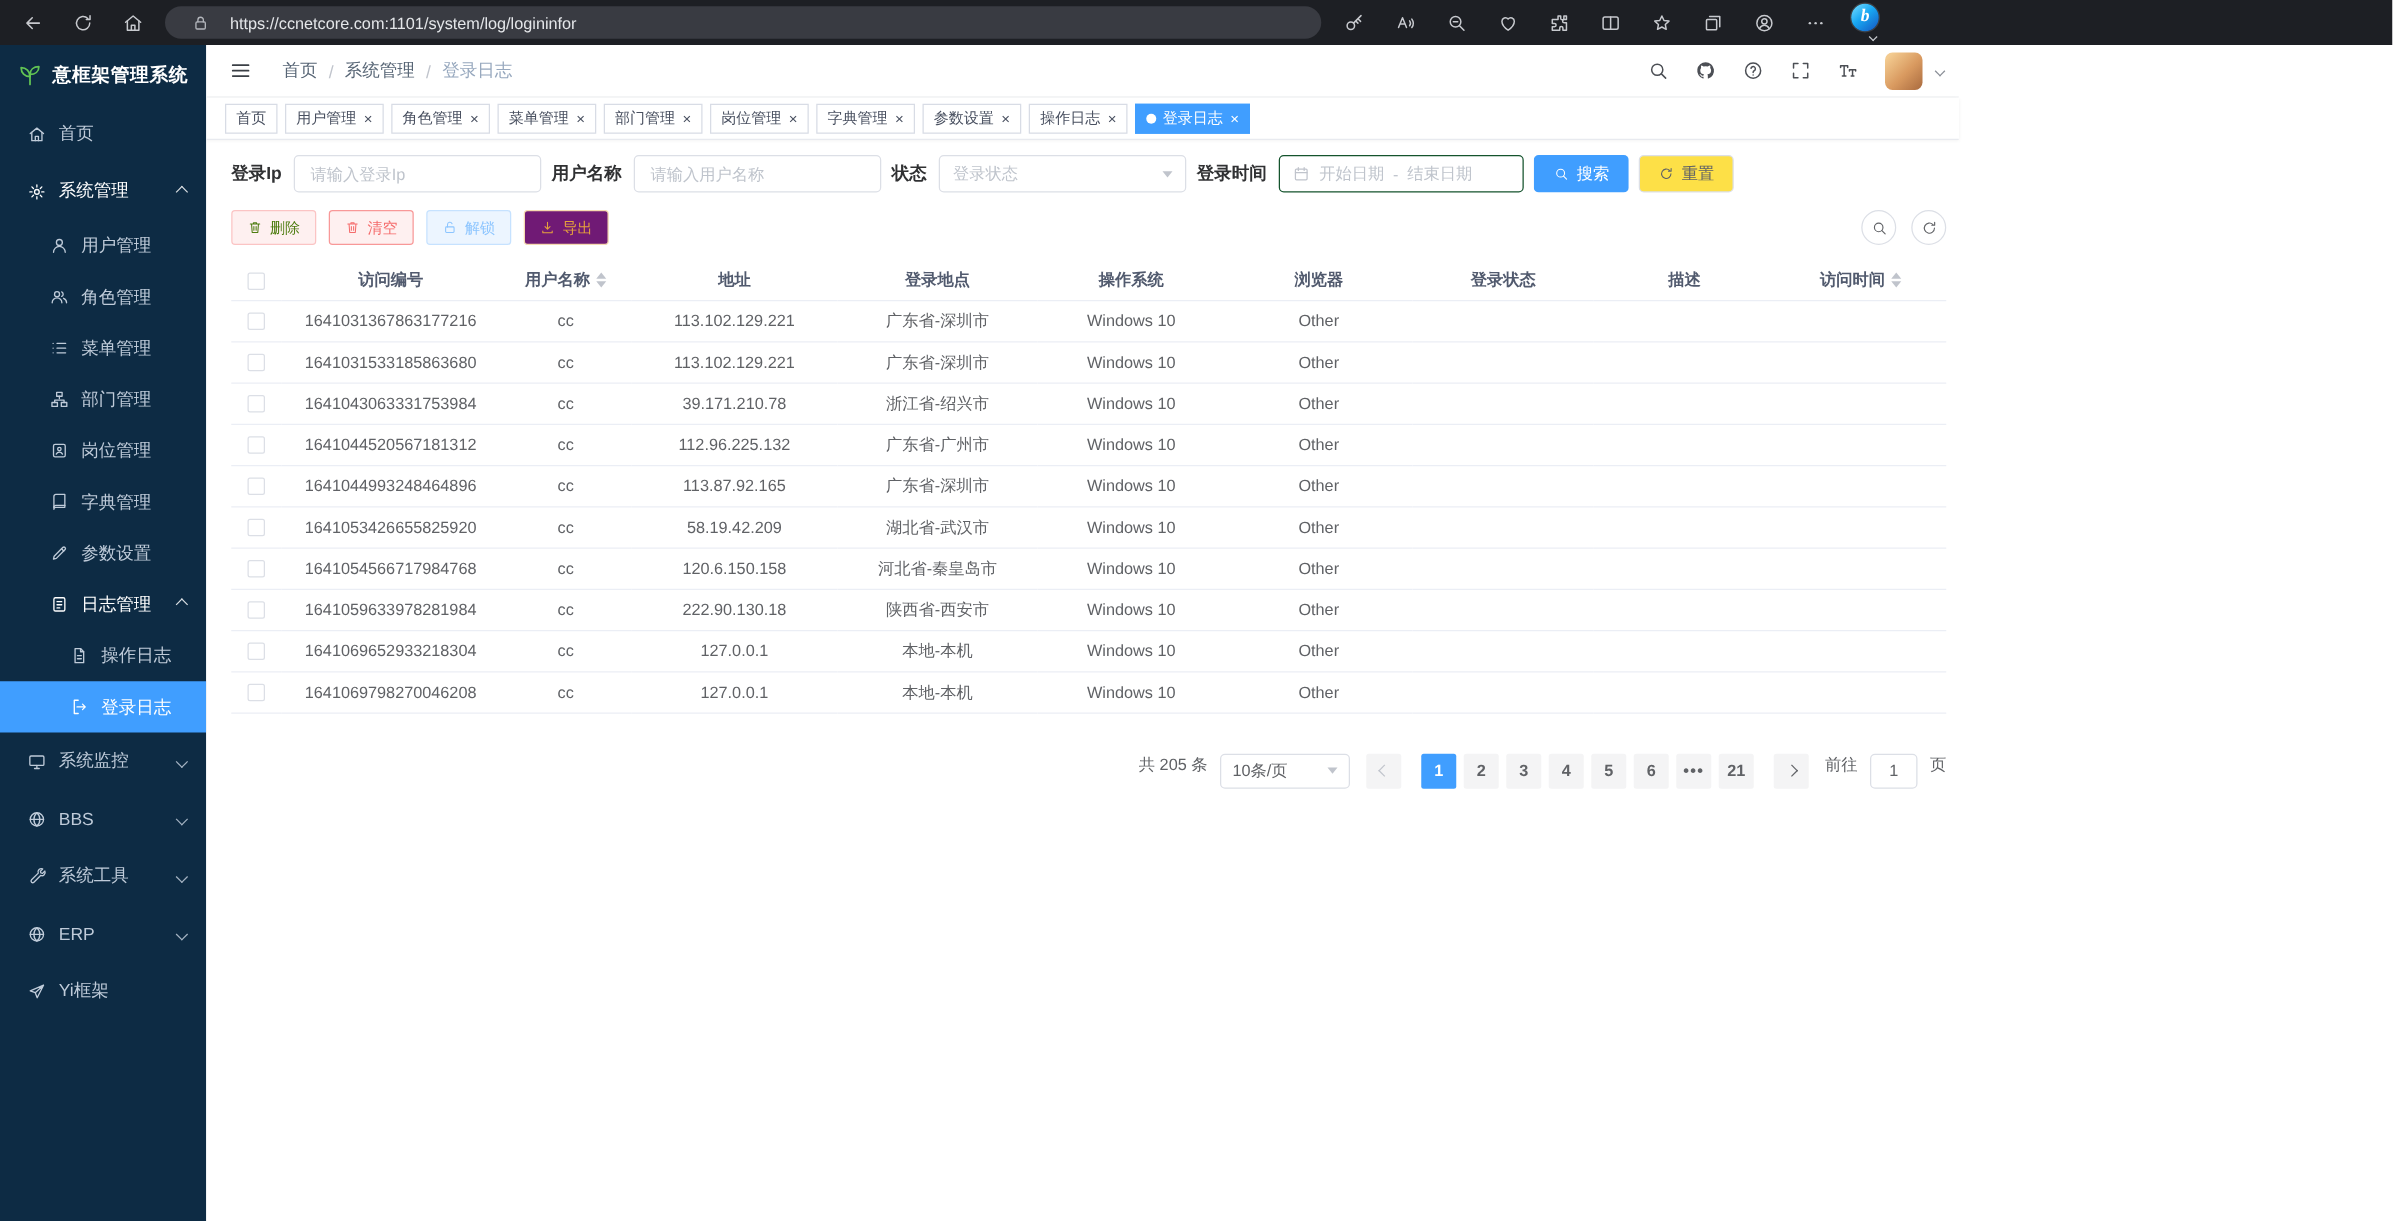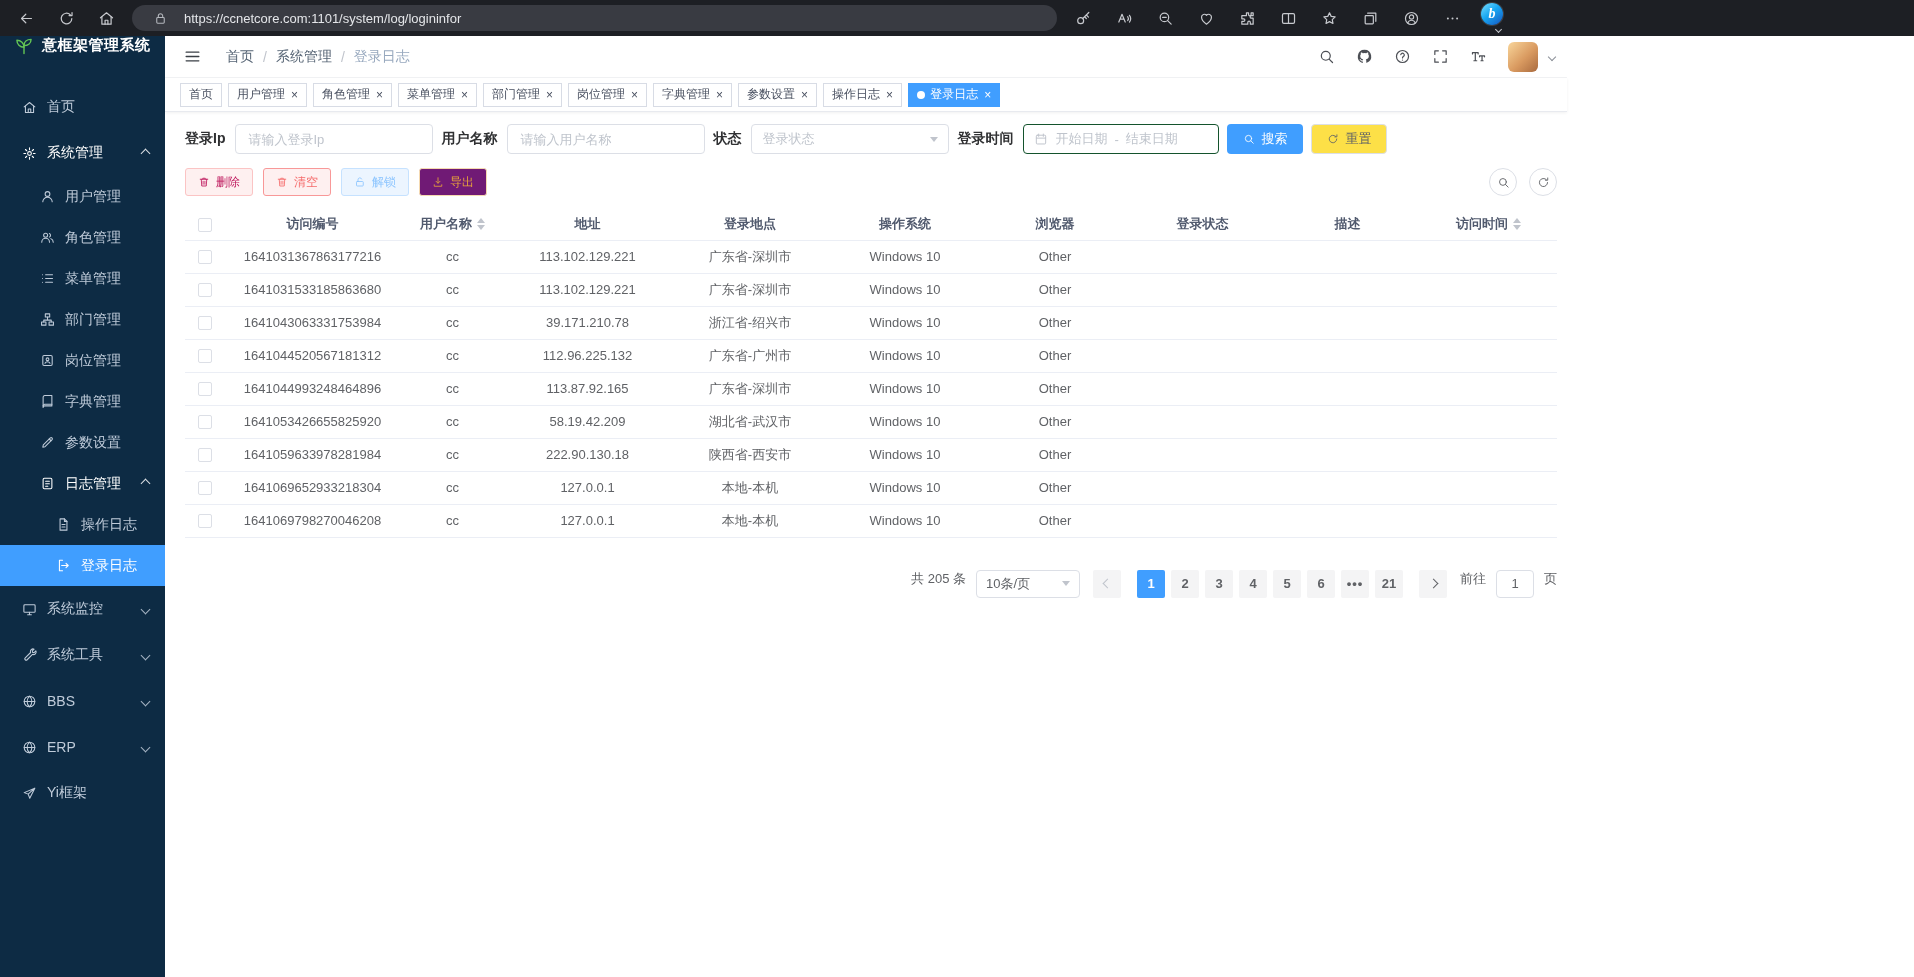--- a/index.html
+++ b/index.html
@@ -29,21 +29,21 @@
   .chev.left{transform:rotate(135deg)}
   .chev.right{transform:rotate(-45deg)}
   .chev.small{width:6px;height:6px;color:#8a8f97}
   .caret{width:0;height:0;border-left:4px solid transparent;border-right:4px solid transparent;border-top:5px solid #c0c4cc}
 
   
   .page{display:flex;width:1567px;height:941px;background:#fff}
 
   
   .sidebar{width:165px;height:100%;background:#0d2b44;flex:none;overflow:hidden}
-  .logo{height:48px;display:flex;align-items:flex-start;gap:8px;padding-left:14px}
+  .logo{height:48px;display:flex;align-items:center;gap:8px;padding-left:14px}
   .logo .ic.leaf svg{width:20px;height:20px;color:#62c454}
   .logo-title{color:#fff;font-size:15px;font-weight:700;letter-spacing:.5px;white-space:nowrap}
   .side-item{display:flex;align-items:center;gap:10px;color:#bfcbd9;font-size:14px;cursor:pointer;white-space:nowrap}
   .side-item .ic svg{width:15px;height:15px}
   .side-item .chev{margin-left:auto;margin-right:16px;width:7px;height:7px;opacity:.85}
   .side-item.lvl1{height:46px;padding-left:22px}
   .side-item.lvl2{height:41px;padding-left:40px}
   .side-item.lvl3{height:41px;padding-left:56px}
   .side-item.open{color:#fff}
   .side-item.active{background:#409eff;color:#fff}
@@ -80,21 +80,21 @@
   .f-daterange{width:196px;height:30px;border:1px solid #14532d;border-radius:4px;display:flex;align-items:center;gap:7px;padding:0 10px;cursor:pointer}
   .dic svg{width:14px;height:14px;color:#c0c4cc}
   .ph{color:#bfc4cc;font-size:13px;white-space:nowrap}
 
   .btn{display:inline-flex;align-items:center;gap:6px;height:30px;padding:0 15px;border-radius:4px;border:1px solid transparent;font-size:13px;cursor:pointer;font-family:inherit;white-space:nowrap}
   .bicn svg{width:12px;height:12px}
   .btn.primary{background:#409eff;color:#fff}
   .btn.plain{background:#fde047;border-color:#dcdfe6;color:#606266}
   .btn.sm{height:28px;padding:0 12px;font-size:12px;border-radius:3px}
   .btn.danger{background:#fef0f0;border-color:#f89898;color:#f56c6c}
-  .btn.danger.disabled{border-color:#fbc4c4;color:#be185d;cursor:not-allowed}
+  .btn.danger.disabled{border-color:#fbc4c4;color:#4d7c0f;cursor:not-allowed}
   .btn.blue{background:#ecf5ff;border-color:#b3d8ff;color:#409eff}
   .btn.blue.disabled{border-color:#c6e2ff;color:#8cc5ff;cursor:not-allowed}
   .btn.warn{background:#701a75;border-color:#f5dab1;color:#e6a23c}
 
   .actions-row{margin-top:14px;display:flex;align-items:center;justify-content:space-between}
   .actions-left{display:flex;align-items:center;gap:10px}
   .actions-right{display:flex;align-items:center;gap:12px}
   .circle-btn{width:28px;height:28px;border-radius:50%;border:1px solid #dcdfe6;background:#fff;color:#606266;display:flex;align-items:center;justify-content:center;cursor:pointer}
   .circle-btn svg{width:13px;height:13px}
 
@@ -353,34 +353,34 @@
               <rect x="3" y="4.5" width="18" height="12" rx="1.5"></rect>
               <path d="M9 20.5h6M12 16.5v4"></path>
             </svg>
           </span>
           <span class="lbl">系统监控</span>
           <span class="chev down"></span>
         </div>
         <div class="side-item lvl1">
           <span class="ic">
             <svg viewBox="0 0 24 24" fill="none" stroke="currentColor" stroke-width="1.7" stroke-linecap="round" stroke-linejoin="round">
-              <path d="M13.8 7.2a4.2 4.2 0 0 1 5.6-5.4l-2.9 2.9.5 2.3 2.3.5 2.9-2.9a4.2 4.2 0 0 1-5.4 5.6L8.2 18.8a2 2 0 0 1-3-3z"></path>
-            </svg>
-          </span>
-          <span class="lbl">系统工具</span>
-          <span class="chev down"></span>
-        </div>
-        <div class="side-item lvl1">
-          <span class="ic">
-            <svg viewBox="0 0 24 24" fill="none" stroke="currentColor" stroke-width="1.7" stroke-linecap="round" stroke-linejoin="round">
               <circle cx="12" cy="12" r="8.5"></circle>
               <path d="M3.5 12h17M12 3.5c2.5 2.3 3.8 5.2 3.8 8.5S14.5 18.2 12 20.5c-2.5-2.3-3.8-5.2-3.8-8.5S9.5 5.8 12 3.5z"></path>
             </svg>
           </span>
           <span class="lbl">BBS</span>
+          <span class="chev down"></span>
+        </div>
+        <div class="side-item lvl1">
+          <span class="ic">
+            <svg viewBox="0 0 24 24" fill="none" stroke="currentColor" stroke-width="1.7" stroke-linecap="round" stroke-linejoin="round">
+              <path d="M13.8 7.2a4.2 4.2 0 0 1 5.6-5.4l-2.9 2.9.5 2.3 2.3.5 2.9-2.9a4.2 4.2 0 0 1-5.4 5.6L8.2 18.8a2 2 0 0 1-3-3z"></path>
+            </svg>
+          </span>
+          <span class="lbl">系统工具</span>
           <span class="chev down"></span>
         </div>
         <div class="side-item lvl1">
           <span class="ic">
             <svg viewBox="0 0 24 24" fill="none" stroke="currentColor" stroke-width="1.7" stroke-linecap="round" stroke-linejoin="round">
               <circle cx="12" cy="12" r="8.5"></circle>
               <path d="M3.5 12h17M12 3.5c2.5 2.3 3.8 5.2 3.8 8.5S14.5 18.2 12 20.5c-2.5-2.3-3.8-5.2-3.8-8.5S9.5 5.8 12 3.5z"></path>
             </svg>
           </span>
           <span class="lbl">ERP</span>
@@ -700,20 +700,32 @@
               <td>58.19.42.209</td>
               <td>湖北省-武汉市</td>
               <td>Windows 10</td>
               <td>Other</td>
               <td></td>
               <td></td>
               <td></td>
             </tr>
             <tr>
               <td><span class="checkbox"></span></td>
+              <td>1641054566717984768</td>
+              <td>cc</td>
+              <td>120.6.150.158</td>
+              <td>河北省-秦皇岛市</td>
+              <td>Windows 10</td>
+              <td>Other</td>
+              <td></td>
+              <td></td>
+              <td></td>
+            </tr>
+            <tr>
+              <td><span class="checkbox"></span></td>
               <td>1641059633978281984</td>
               <td>cc</td>
               <td>222.90.130.18</td>
               <td>陕西省-西安市</td>
               <td>Windows 10</td>
               <td>Other</td>
               <td></td>
               <td></td>
               <td></td>
             </tr>

